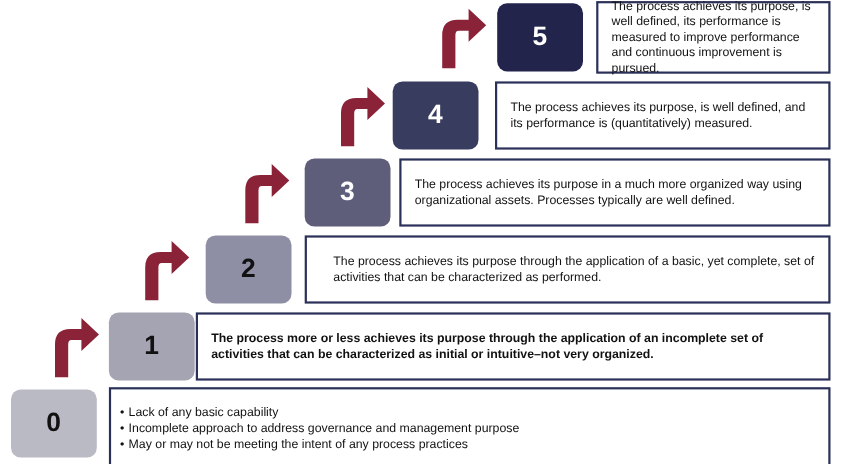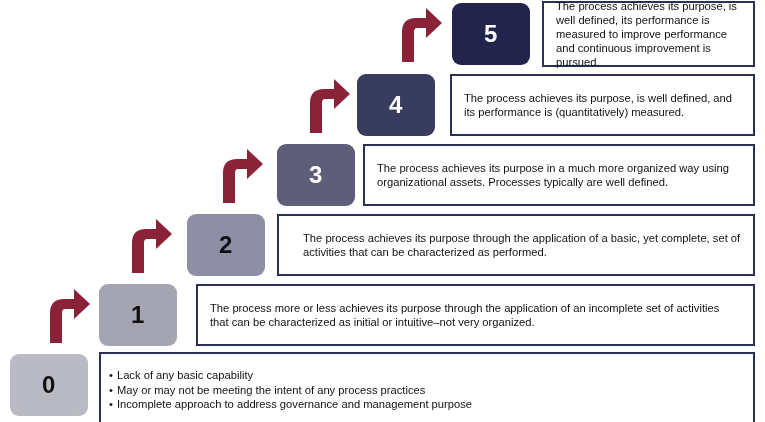--- a/index.html
+++ b/index.html
@@ -157,31 +157,31 @@
 
   <div class="level-row" style="top:281px;">
     <div class="step-arrow" style="left:40px;">
       <svg viewBox="0 0 52 58" xmlns="http://www.w3.org/2000/svg">
         <path d="M10 56 L10 26 Q10 12 24 12 L34 12 L34 2 L50 17 L34 32 L34 22 L25 22 Q22 22 22 26 L22 56 Z" fill="#8B2338"></path>
       </svg>
     </div>
     <div class="level-tile" style="left:99px; background:#A4A4B3; color:#111111;">
       <span>1</span>
     </div>
-    <div class="desc-box" style="left:196px;">
+    <div class="desc-box" style="left:178px;font-weight:bold;">
       <p class="desc-text">The process more or less achieves its purpose through the application of an incomplete set of activities that can be characterized as initial or intuitive–not very organized.</p>
     </div>
   </div>
 
   <div class="level-row" style="top:352px;">
     <div class="level-tile" style="left:10px; top:2px; background:#BABAC4; color:#111111;">
       <span>0</span>
     </div>
     <div class="desc-box" style="left:99px; top:0px; height:76px; align-items:center;">
       <ul class="bullet-list">
         <li>Lack of any basic capability</li>
+        <li>Incomplete approach to address governance and management purpose</li>
         <li>May or may not be meeting the intent of any process practices</li>
-        <li>Incomplete approach to address governance and management purpose</li>
       </ul>
     </div>
   </div>
 
 </div>
 
 </body></html>

